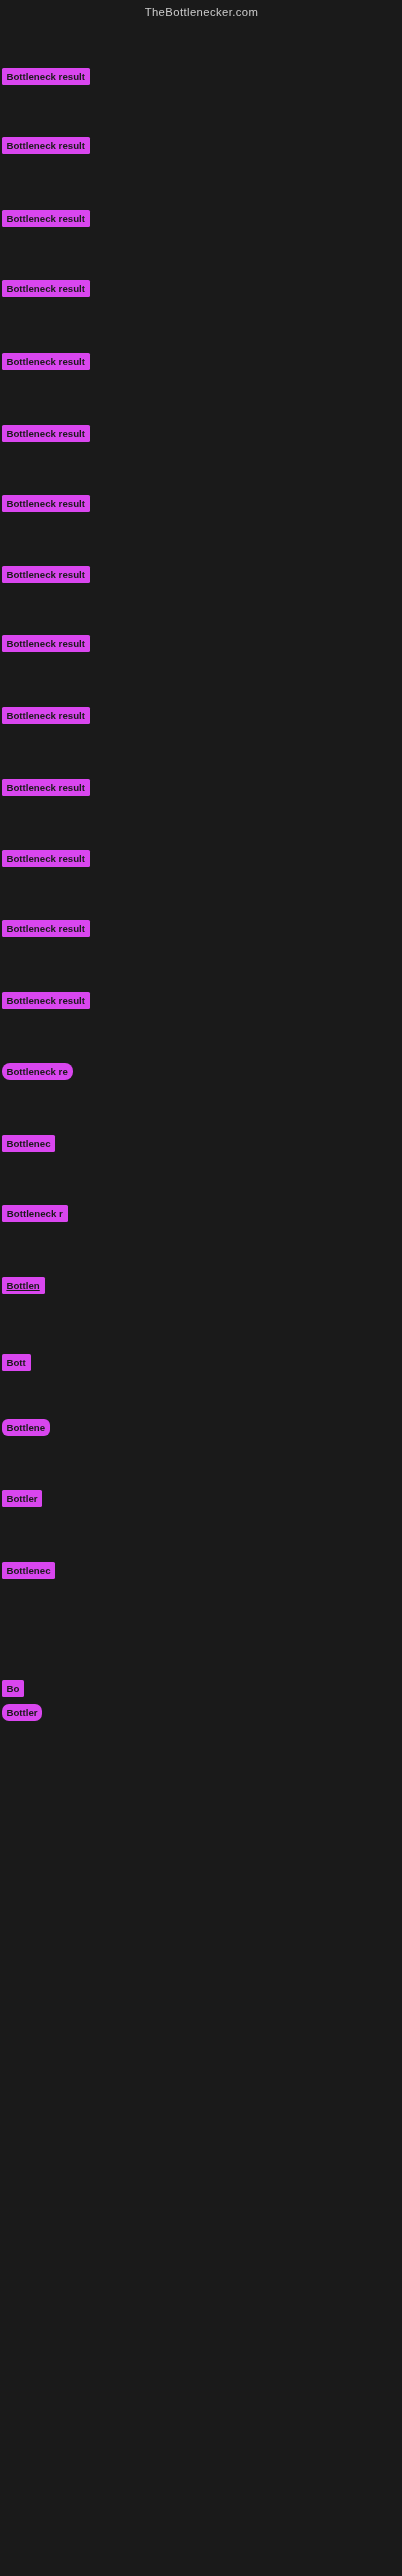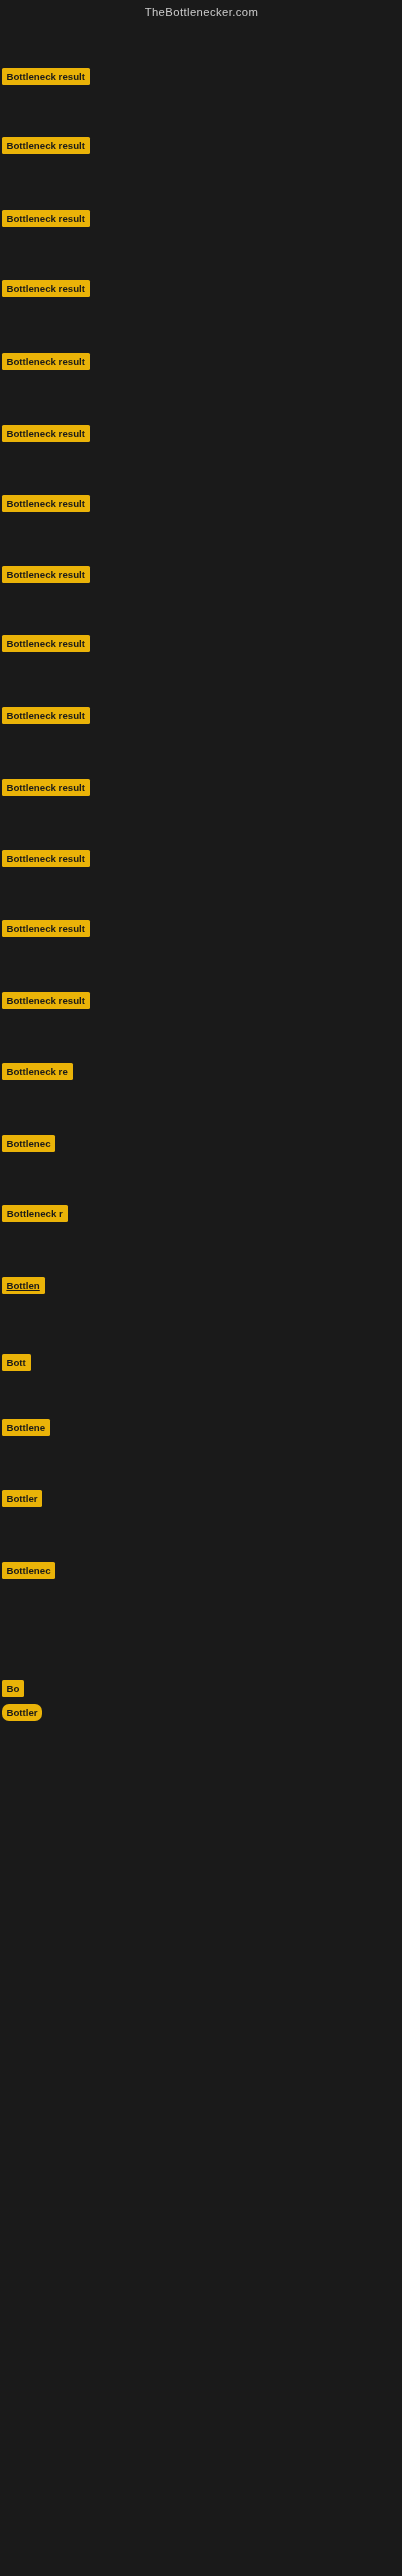--- a/index.html
+++ b/index.html
@@ -18,21 +18,21 @@
 
     .site-title {
       text-align: center;
       color: #cccccc;
       font-size: 11.3px;
       padding: 6.4px 0 3.2px 0;
       letter-spacing: 0.4px;
     }
 
     .bottleneck-badge {
-      background-color: #eab308;
+      background-color: #d946ef;
       color: #1a1a1a;
       font-size: 9.7px;
       font-weight: bold;
       padding: 3.2px 4.8px;
       border-radius: 1.6px;
       white-space: nowrap;
       display: inline-block;
     }
   </style>
 </head>
@@ -77,36 +77,36 @@
     <div style="position: absolute; top: 828px; left: 1.6px; display: flex; align-items: center;">
       <div class="bottleneck-badge" style="max-width: 105px; overflow: hidden;">Bottleneck result</div>
     </div>
     <div style="position: absolute; top: 898px; left: 1.6px; display: flex; align-items: center;">
       <div class="bottleneck-badge" style="max-width: 105px; overflow: hidden;">Bottleneck result</div>
     </div>
     <div style="position: absolute; top: 970px; left: 1.6px; display: flex; align-items: center;">
       <div class="bottleneck-badge" style="max-width: 105px; overflow: hidden;">Bottleneck result</div>
     </div>
     <div style="position: absolute; top: 1041px; left: 1.6px; display: flex; align-items: center;">
-      <div class="bottleneck-badge" style="max-width: 81px; overflow: hidden;">Bottleneck re</div>
+      <div class="bottleneck-badge" style="max-width: 81px; overflow: hidden; border-radius: 8px;">Bottleneck re</div>
     </div>
     <div style="position: absolute; top: 1113px; left: 1.6px; display: flex; align-items: center;">
       <div class="bottleneck-badge" style="max-width: 60px; overflow: hidden;">Bottlenec</div>
     </div>
     <div style="position: absolute; top: 1183px; left: 2px; display: flex; align-items: center;">
       <div class="bottleneck-badge" style="max-width: 71px; overflow: hidden;">Bottleneck r</div>
     </div>
     <div style="position: absolute; top: 1255px; left: 1.6px; display: flex; align-items: center;">
       <div class="bottleneck-badge" style="max-width: 50px; overflow: hidden; text-decoration: underline;">Bottlen</div>
     </div>
     <div style="position: absolute; top: 1332px; left: 1.6px; display: flex; align-items: flex-end;">
       <div class="bottleneck-badge" style="max-width: 34px; overflow: hidden;">Bott</div>
     </div>
     <div style="position: absolute; top: 1397px; left: 1.6px; display: flex; align-items: center;">
-      <div class="bottleneck-badge" style="max-width: 55px; overflow: hidden;">Bottlene</div>
+      <div class="bottleneck-badge" style="max-width: 55px; overflow: hidden; border-radius: 6px;">Bottlene</div>
     </div>
     <div style="position: absolute; top: 1468px; left: 1.6px; display: flex; align-items: center;">
       <div class="bottleneck-badge" style="max-width: 42px; overflow: hidden;">Bottler</div>
     </div>
     <div style="position: absolute; top: 1540px; left: 1.6px; display: flex; align-items: center;">
       <div class="bottleneck-badge" style="max-width: 60px; overflow: hidden;">Bottlenec</div>
     </div>
     <div style="position: absolute; top: 1658px; left: 1.6px; display: flex; align-items: center;">
       <div class="bottleneck-badge" style="max-width: 22.5px; overflow: hidden;">Bo</div>
     </div>

